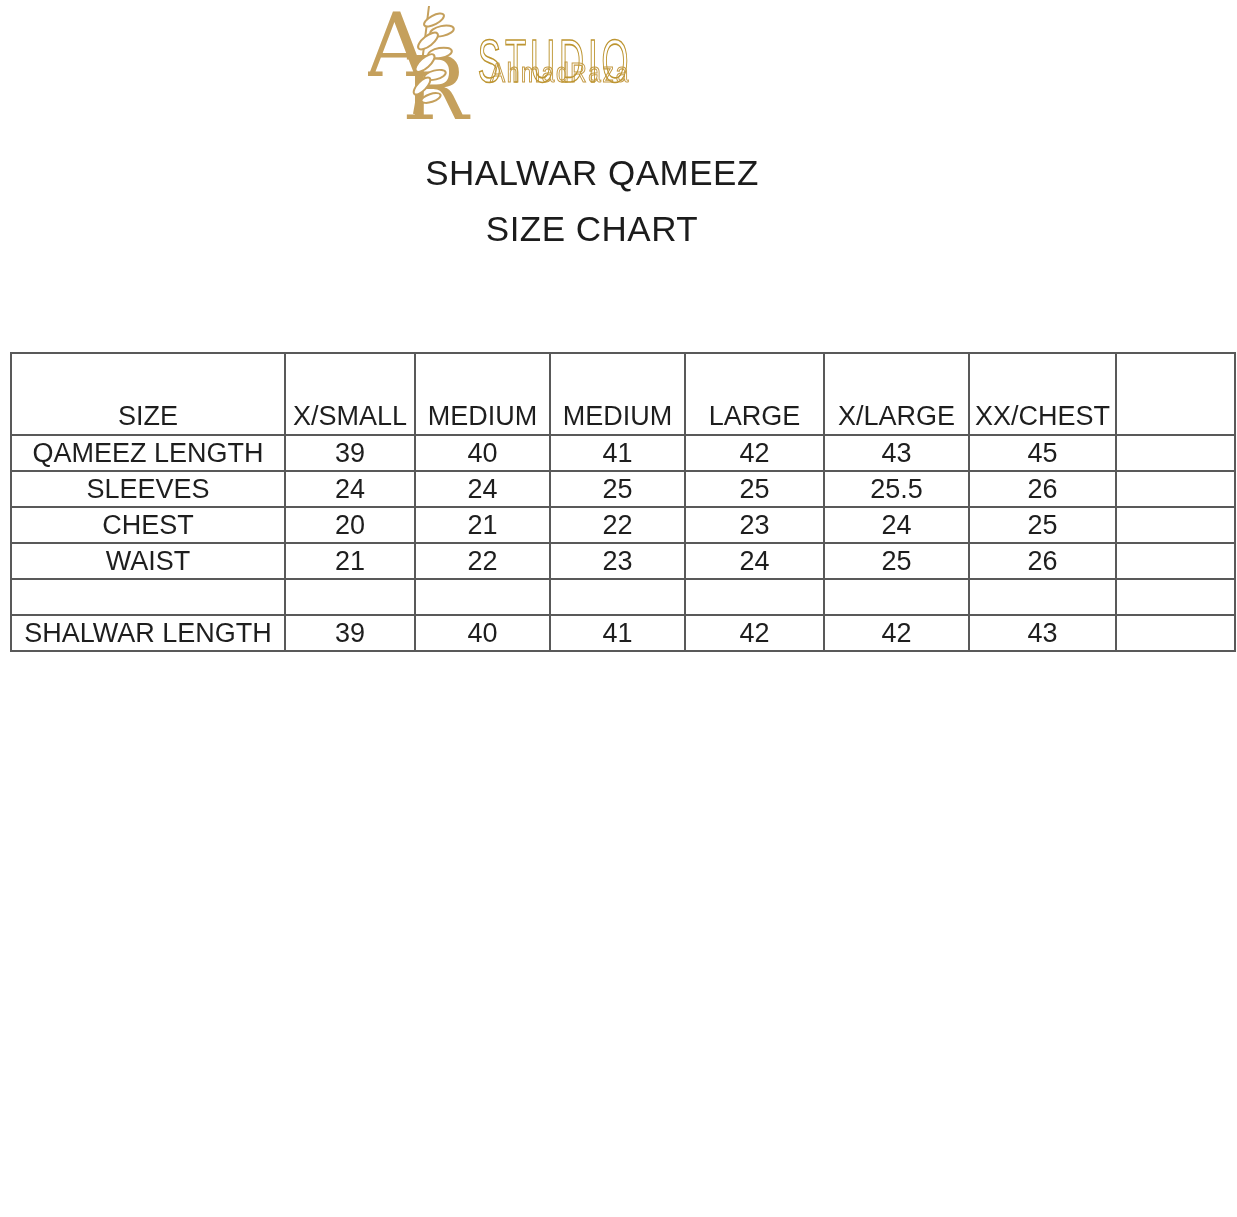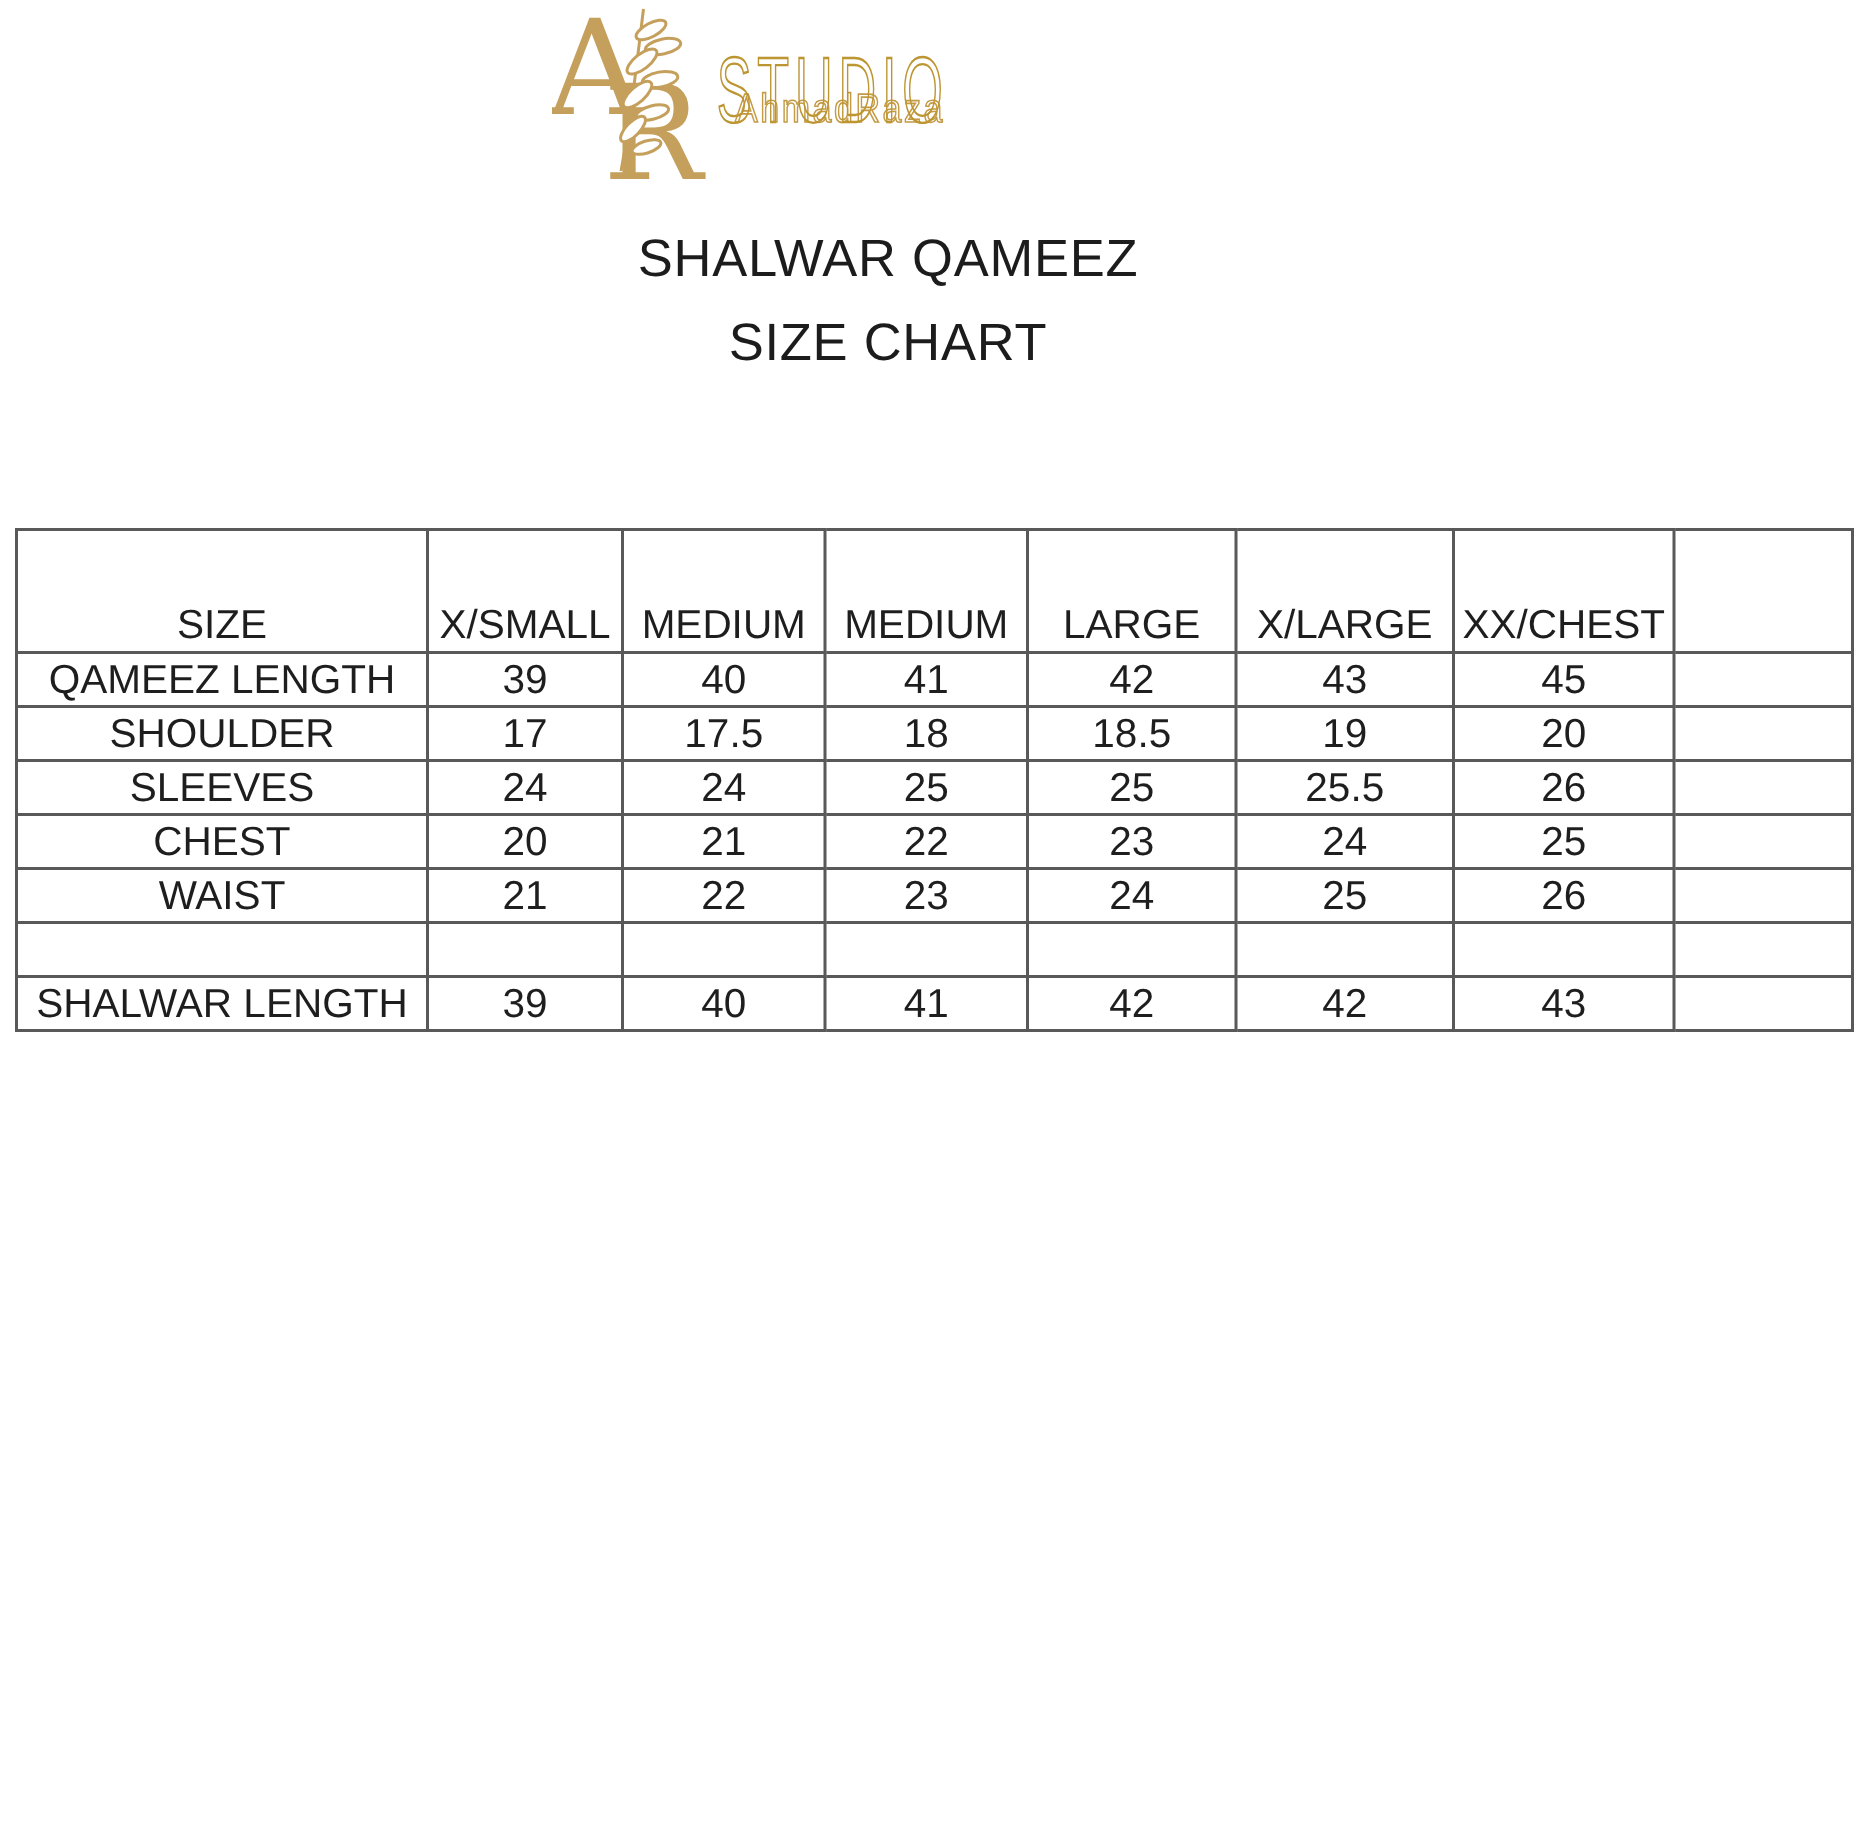--- a/index.html
+++ b/index.html
@@ -116,30 +116,20 @@
         <th>QAMEEZ LENGTH</th>
         <td>39</td>
         <td>40</td>
         <td>41</td>
         <td>42</td>
         <td>43</td>
         <td>45</td>
         <td></td>
       </tr>
       <tr>
-        <th>SHOULDER</th>
-        <td>17</td>
-        <td>17.5</td>
-        <td>18</td>
-        <td>18.5</td>
-        <td>19</td>
-        <td>20</td>
-        <td></td>
-      </tr>
-      <tr>
         <th>SLEEVES</th>
         <td>24</td>
         <td>24</td>
         <td>25</td>
         <td>25</td>
         <td>25.5</td>
         <td>26</td>
         <td></td>
       </tr>
       <tr>

